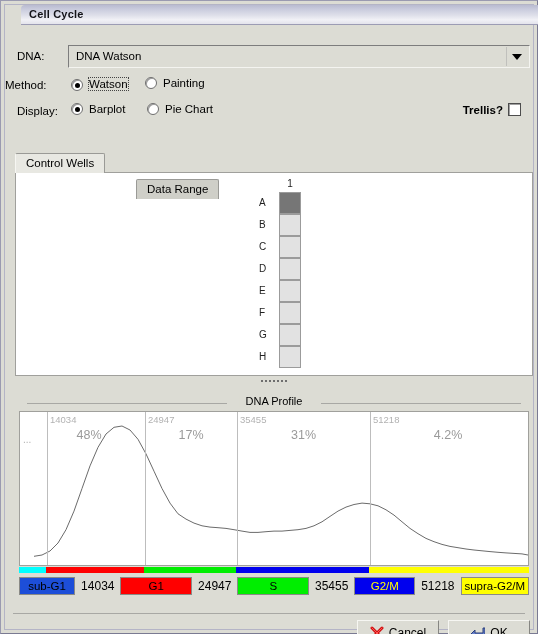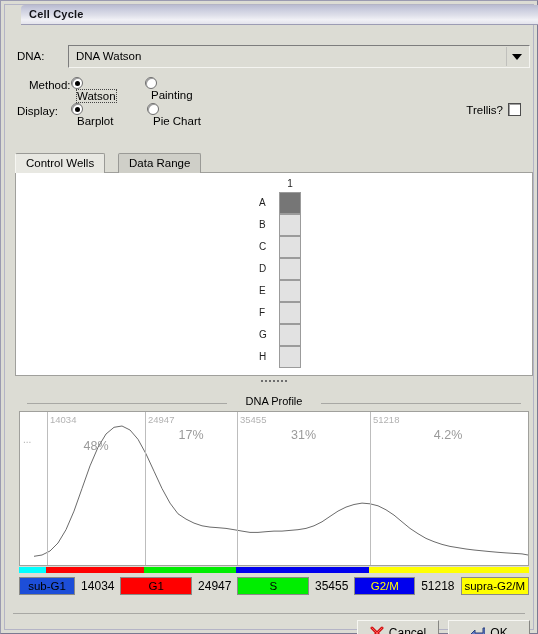--- a/index.html
+++ b/index.html
@@ -100,23 +100,22 @@
     position: absolute;
     left: 5px; top: 7px;
     width: 0; height: 0;
     border-left: 5px solid transparent;
     border-right: 5px solid transparent;
     border-top: 6px solid #000;
   }
   .radio-item {
     position: absolute;
     display: flex;
-    align-items: flex-start;
+    align-items: flex-end;
     white-space: nowrap;
-    flex-direction: column;
   }
   .radio-dot {
     width: 12px; height: 12px;
     box-sizing: border-box;
     border-radius: 50%;
     border: 1px solid #6e6e6e;
     background: #ffffff;
     position: relative;
     flex: 0 0 auto;
     box-shadow: inset 1px 1px 0 #9d9d9d;
@@ -173,24 +172,25 @@
     border-top-left-radius: 2px;
     border-top-right-radius: 2px;
   }
   .tab.active {
     left: 0;
     background: #e8e8e2;
     border-color: #9a9a96 #9a9a96 #e8e8e2 #f6f6f2;
     z-index: 3;
   }
   .tab.inactive {
-    left: 103px;
+    left: 121px;
     background: #cfcfc8;
     border-color: #9a9a96;
     z-index: 2;
+    margin-top: 26px;
   }
 
   
   .wells-panel {
     position: absolute;
     left: 10px; top: 147px;
     width: 518px; height: 204px;
     box-sizing: border-box;
     background: #ffffff;
     border: 1px solid #a0a09c;
@@ -389,41 +389,41 @@
     <div class="client">
 
       <div class="row-label" style="left:12px; top:25px;">DNA:</div>
       <div class="combo">
         <div class="combo-value">DNA Watson</div>
         <div class="combo-btn">
           <span class="arrow-down"></span>
         </div>
       </div>
 
-      <div class="row-label" style="left:24px; top:54px;">Method:</div>
+      <div class="row-label" style="left:0; top:54px;">Method:</div>
       <div class="radio-item" style="left:66px; top:52px;">
         <span class="radio-dot on"></span>
         <span class="radio-text focused">Watson</span>
       </div>
       <div class="radio-item" style="left:140px; top:52px;">
         <span class="radio-dot"></span>
         <span class="radio-text">Painting</span>
       </div>
 
       <div class="row-label" style="left:12px; top:80px;">Display:</div>
       <div class="radio-item" style="left:66px; top:78px;">
         <span class="radio-dot on"></span>
         <span class="radio-text">Barplot</span>
       </div>
       <div class="radio-item" style="left:142px; top:78px;">
         <span class="radio-dot"></span>
         <span class="radio-text">Pie Chart</span>
       </div>
 
-      <div class="trellis" style="top:78px;">
+      <div class="trellis" style="top:78px;font-weight:bold;">
         <span class="trellis-label">Trellis?</span>
         <span class="checkbox"></span>
       </div>
 
       <div class="tabstrip">
         <div class="tab active">
           <span>Control Wells</span>
         </div>
         <div class="tab inactive">
           <span>Data Range</span>
@@ -493,21 +493,21 @@
           </svg>
           <div id="gate-layer">
               <div class="gate-line" style="left: 27px;"></div>
               <div class="gate-value" style="left: 30px;">14034</div>
               <div class="gate-line" style="left: 125px;"></div>
               <div class="gate-value" style="left: 128px;">24947</div>
               <div class="gate-line" style="left: 217px;"></div>
               <div class="gate-value" style="left: 220px;">35455</div>
               <div class="gate-line" style="left: 350px;"></div>
               <div class="gate-value" style="left: 353px;">51218</div>
-              <div class="gate-pct" style="left: 27px; width: 98px; margin-top: 11px;">48%</div>
+              <div class="gate-pct" style="left: 20px; width: 98px;">48%</div>
               <div class="gate-pct" style="left: 125px; width: 92px;">17%</div>
               <div class="gate-pct" style="left: 217px; width: 133px;">31%</div>
               <div class="gate-pct" style="left: 350px; width: 156px;">4.2%</div>
             </div>
         </div>
 
         <div class="colorstrip" id="colorstrip">
             <div class="cseg" style="left: 0px; width: 27px; background: rgb(0, 255, 255);"></div>
             <div class="cseg" style="left: 27px; width: 98px; background: rgb(255, 0, 0);"></div>
             <div class="cseg" style="left: 125px; width: 92px; background: rgb(0, 238, 0);"></div>

